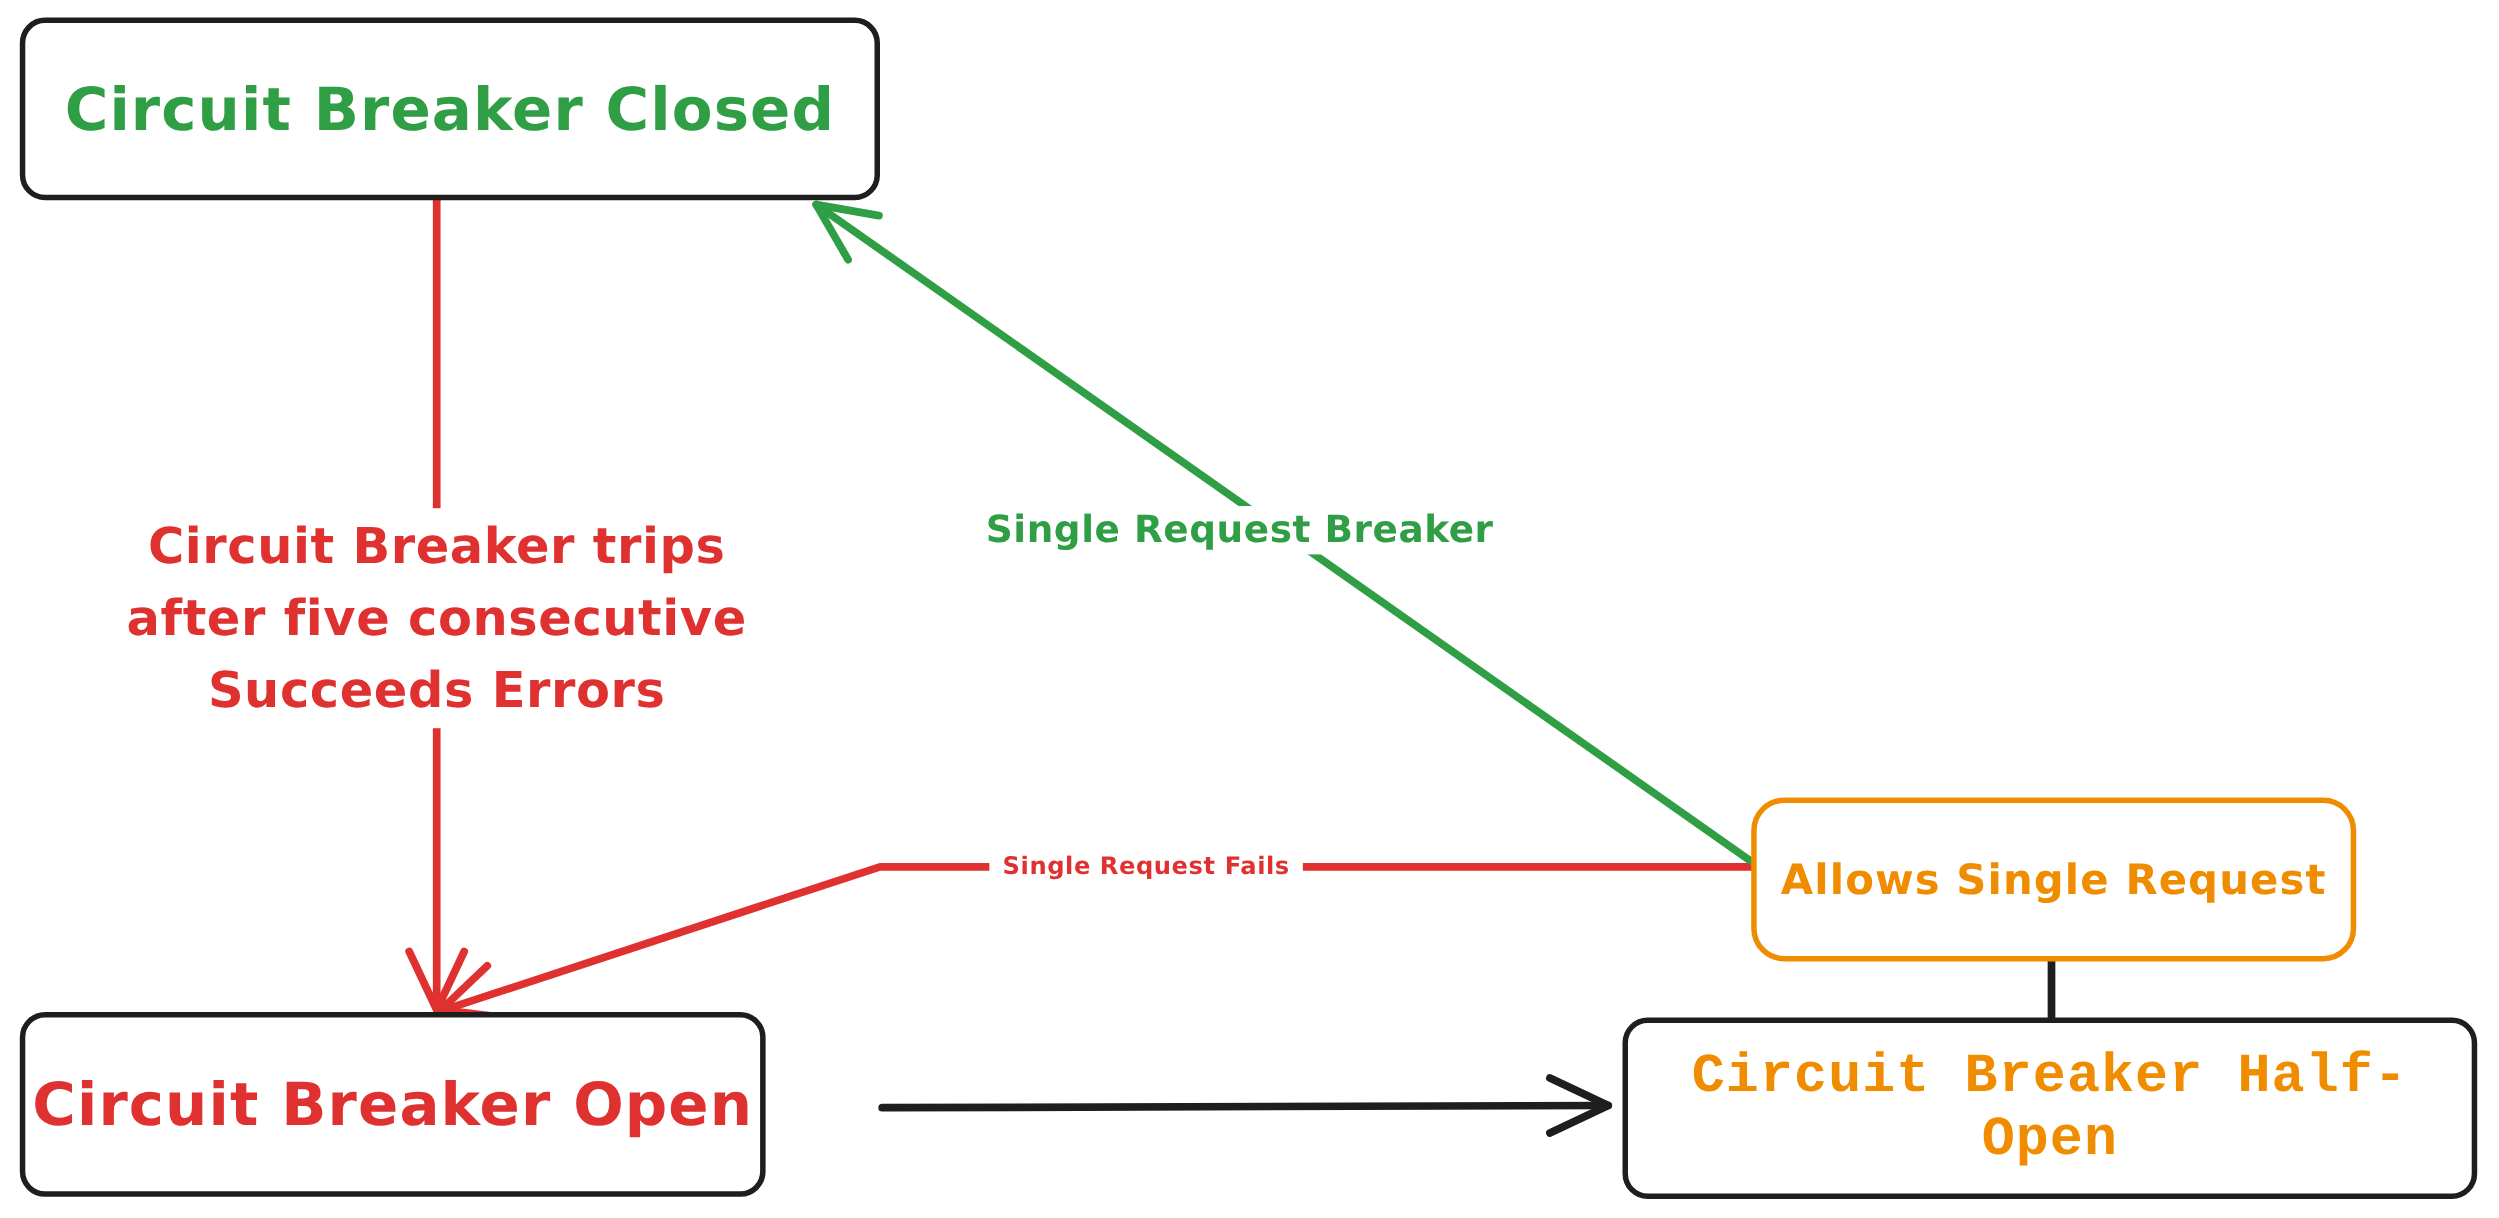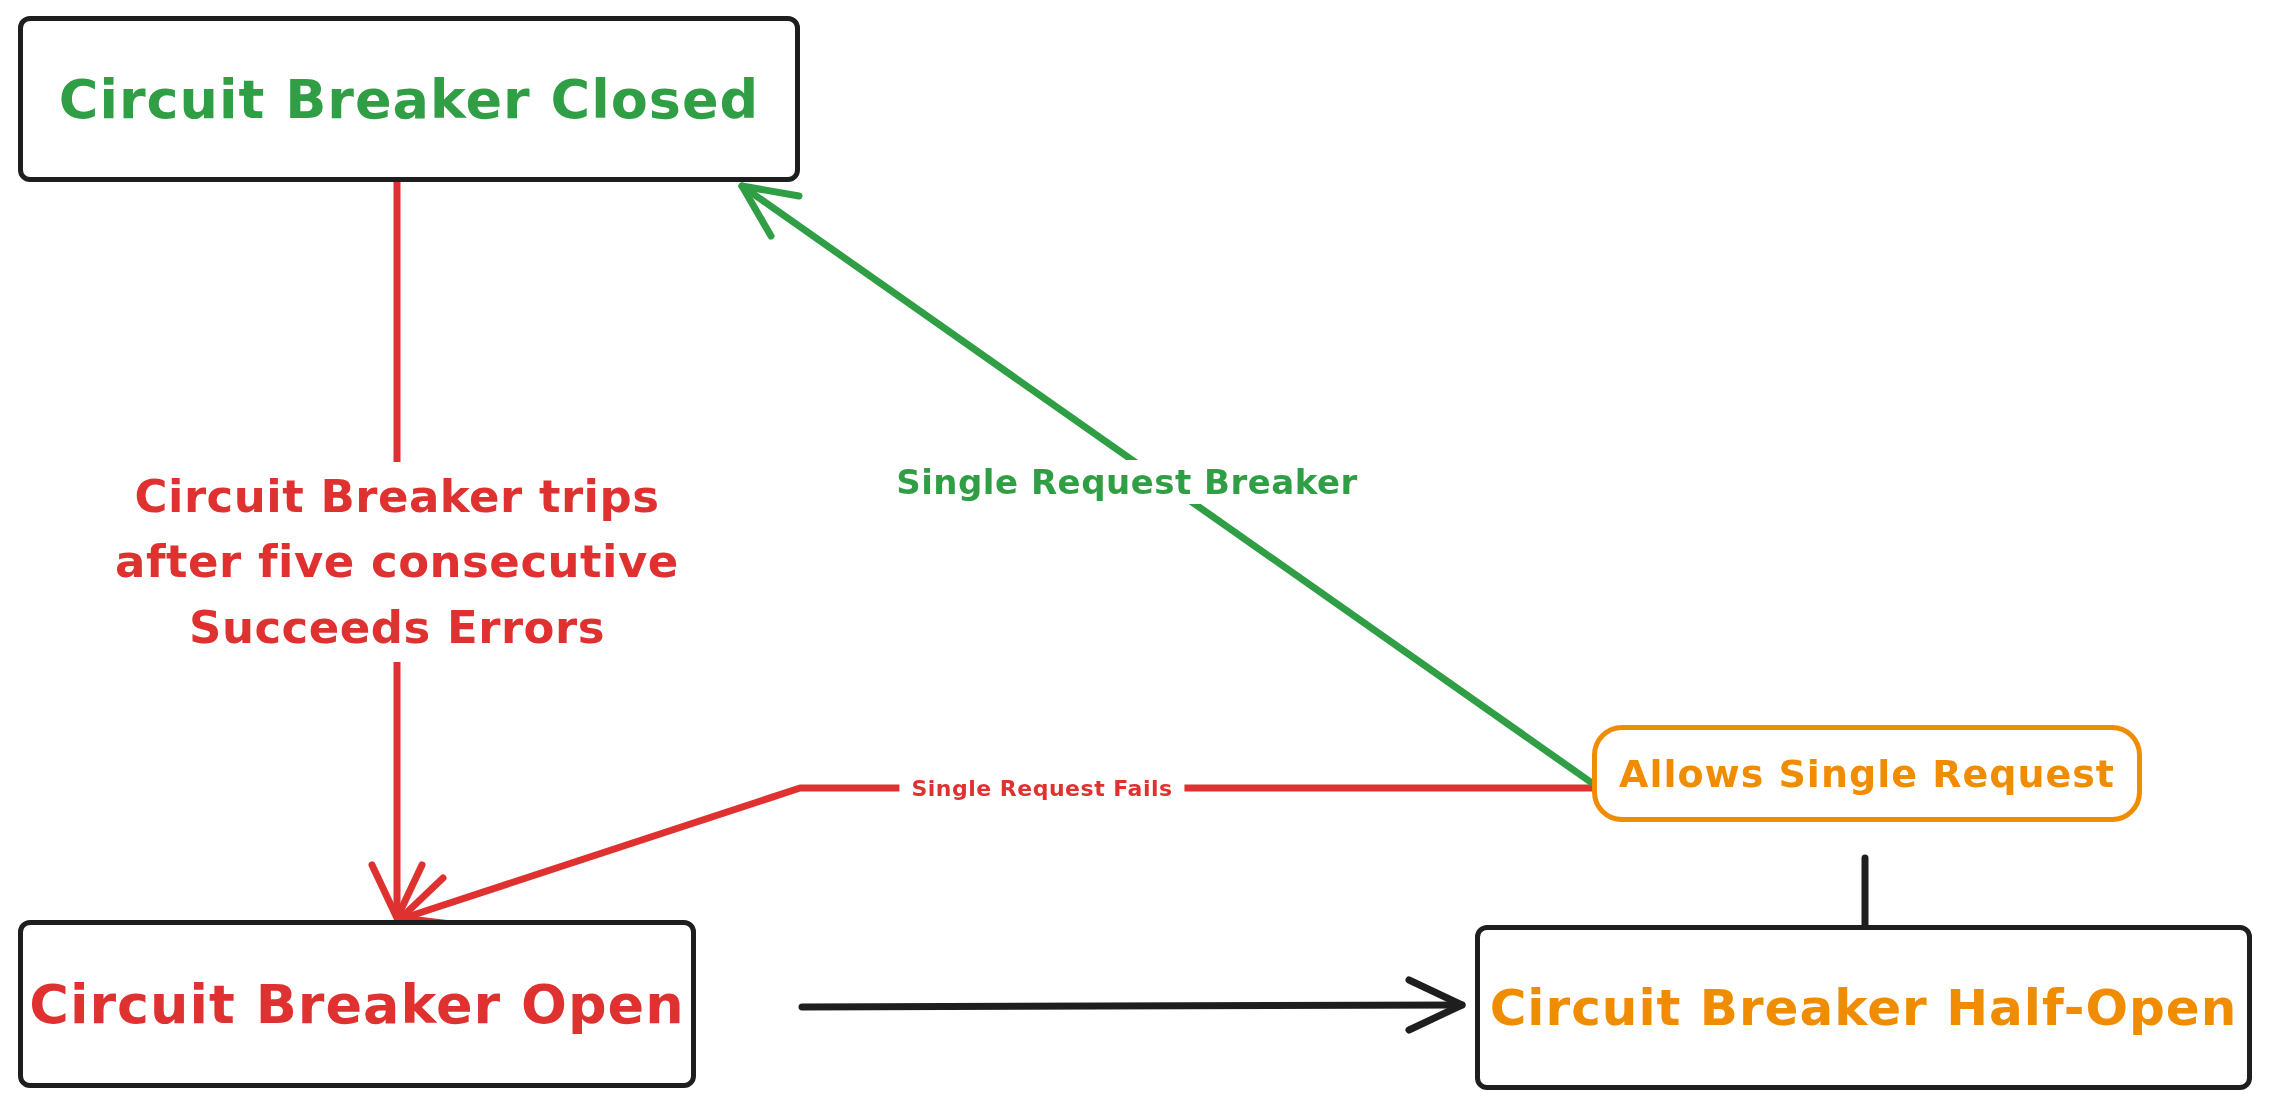--- a/index.html
+++ b/index.html
@@ -28,32 +28,32 @@
     z-index: 1;
   }
   .edge-red    { stroke: var(--red);    stroke-width: 7; fill: none; stroke-linecap: round; stroke-linejoin: round; }
   .edge-green  { stroke: var(--green);  stroke-width: 7; fill: none; stroke-linecap: round; stroke-linejoin: round; }
   .edge-black  { stroke: var(--ink);    stroke-width: 7; fill: none; stroke-linecap: round; stroke-linejoin: round; }
 
   .node {
     position: absolute;
     background: var(--bg);
     border: 5px solid var(--ink);
-    border-radius: 12px;
+    border-radius: 23px;
     display: flex; align-items: center; justify-content: center;
     text-align: center;
     z-index: 2;
     font-weight: bold;
     letter-spacing: 1px;
   }
   .node-closed   { left: 18px;   top: 16px;  width: 782px; height: 166px; color: var(--green); font-size: 54px; }
   .node-open     { left: 18px;   top: 920px; width: 678px; height: 168px; color: var(--red);   font-size: 54px; }
-  .node-halfopen { left: 1475px; top: 925px; width: 777px; height: 165px; color: var(--orange); font-size: 50px; }
+  .node-halfopen { left: 1475px; top: 925px; width: 777px; height: 165px; color: var(--orange); font-size: 50px; font-family: Liberation Mono, monospace; }
   .node-allows   {
-    left: 1592px; top: 725px; width: 550px; height: 97px;
+    left: 1592px; top: 725px; width: 550px; height: 149px;
     color: var(--orange); font-size: 38px;
     border-color: var(--orange); border-radius: 30px;
   }
 
   .edge-label {
     position: absolute;
     background: var(--bg);
     text-align: center;
     z-index: 3;
     font-weight: bold;

